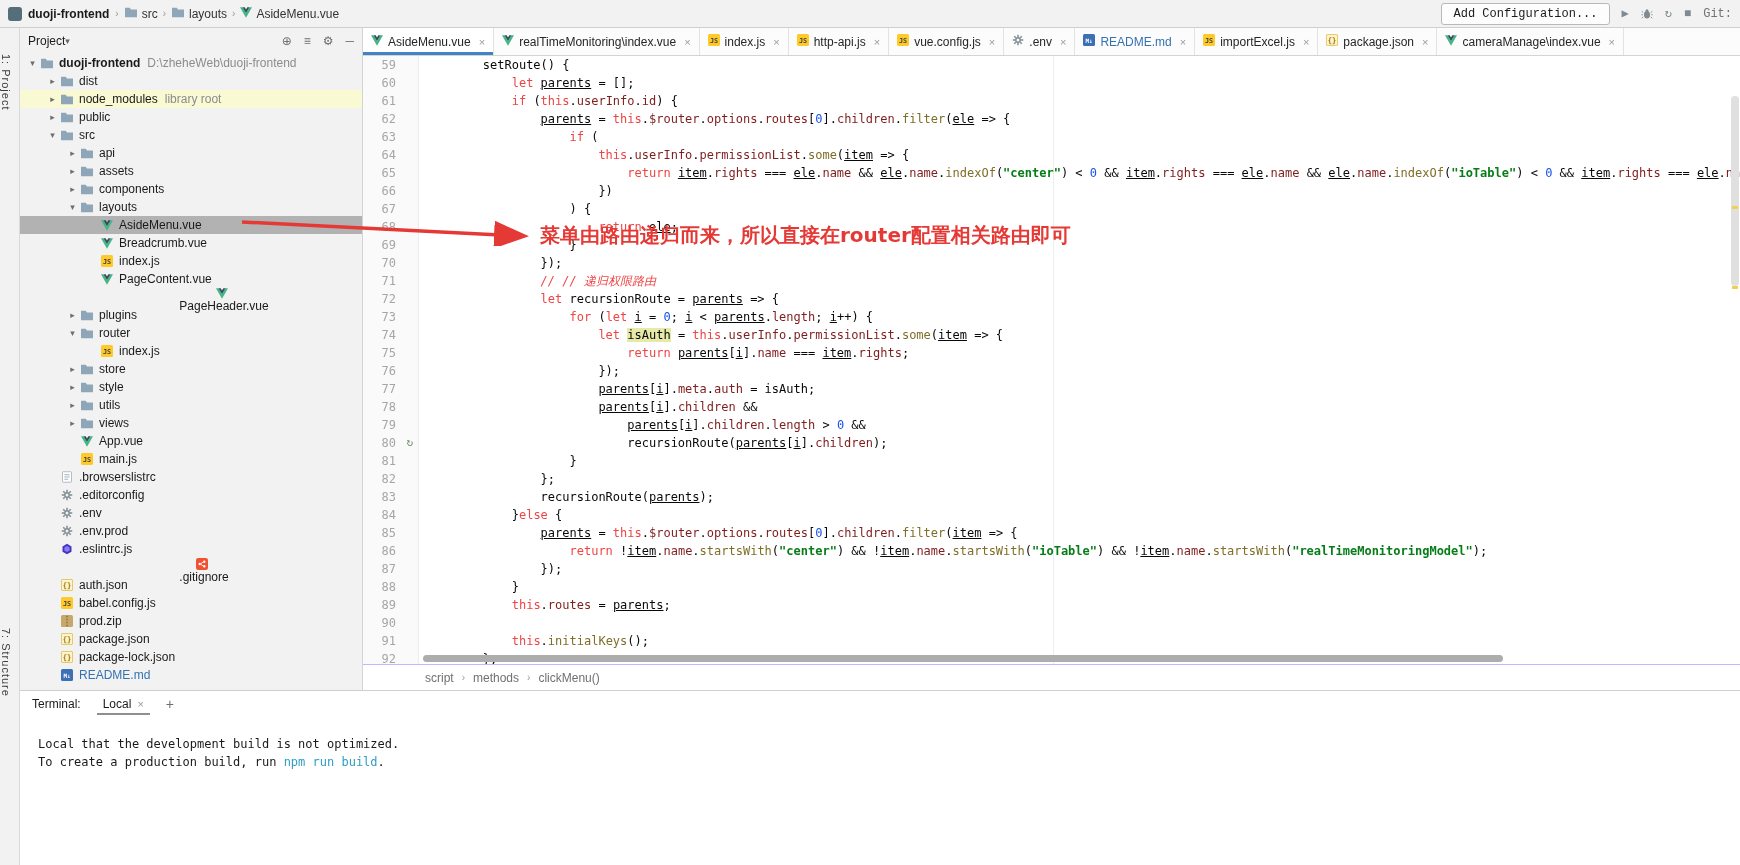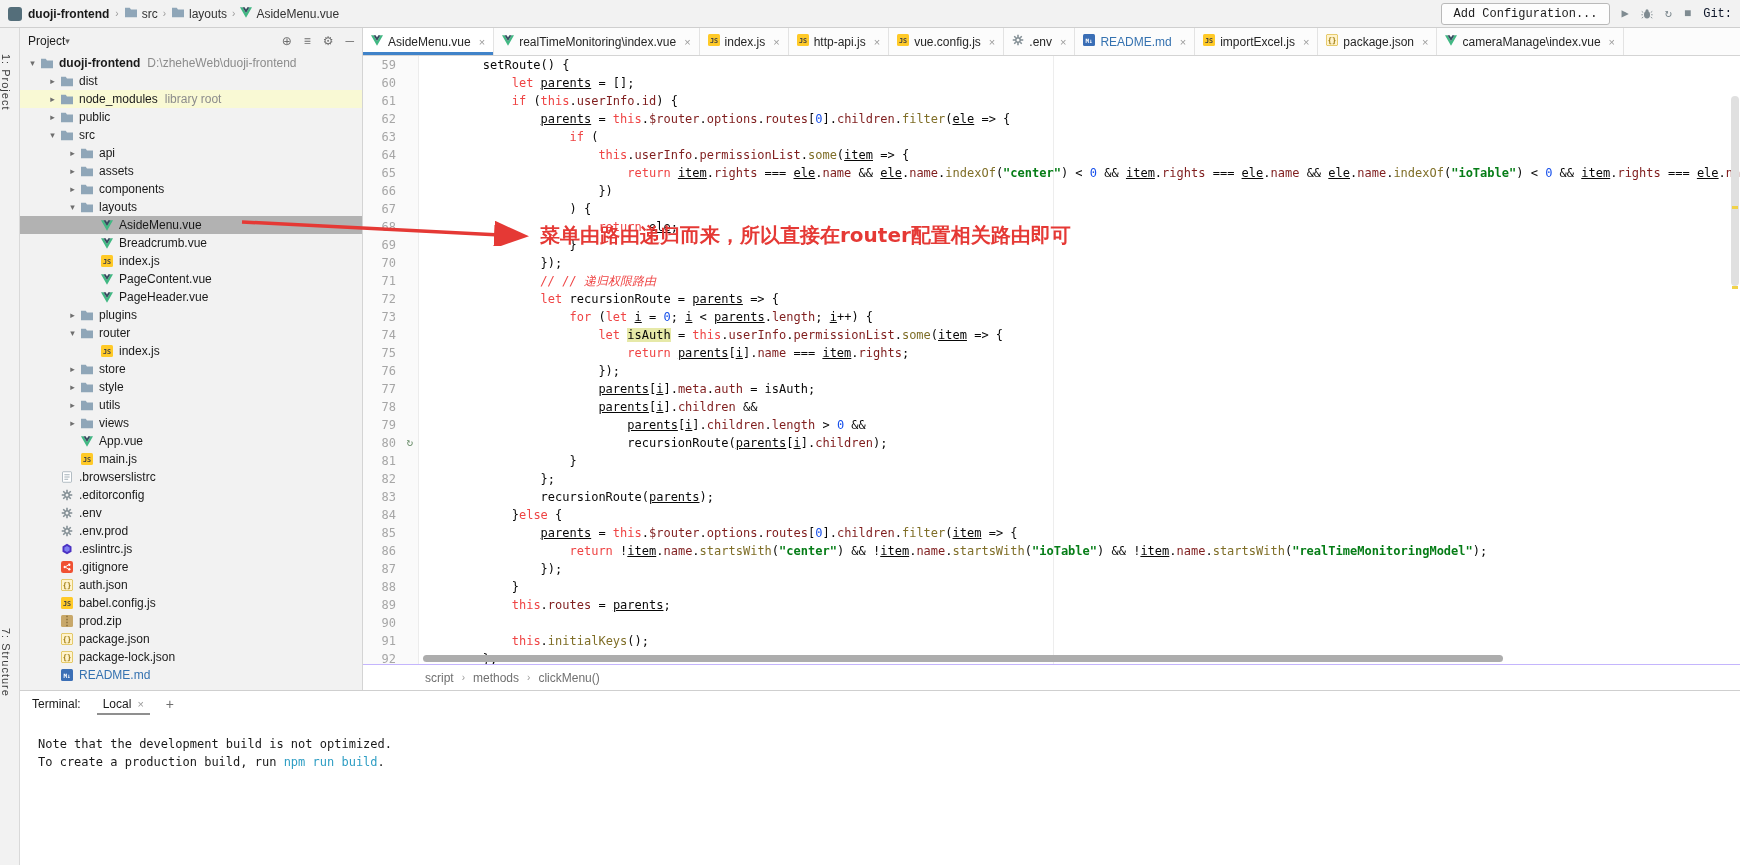--- a/index.html
+++ b/index.html
@@ -12,21 +12,21 @@
               display:flex; align-items:center; padding:0 8px; gap:6px; }
   .app-icon { width:14px; height:14px; background:#546e7a; border-radius:3px; display:inline-block; }
   .proj-name { font-weight:bold; }
   .tb-crumbs { display:flex; align-items:center; gap:5px; color:#333; }
   .tb-crumb { display:flex; align-items:center; gap:4px; }
   .tb-sep { color:#9a9a9a; font-size:10px; }
   .titlebar-right { margin-left:auto; display:flex; align-items:center; gap:12px;font-family:Liberation Mono, monospace; }
   .add-config { border:1px solid #b9b9b9; background:#fdfdfd; border-radius:3px;
                 padding:3px 11px; font-size:12px; color:#1a1a1a; font-family:inherit; cursor:default; }
   .tb-icon { color:#7f8b91; font-size:12px; display:inline-flex; align-items:center; }
-  .git-label { color:#0f172a; white-space:nowrap; }
+  .git-label { color:#737373; white-space:nowrap; }
 
   
   .workarea { display:flex; height:837px; }
   .leftstrip { width:20px; background:#f2f2f2; border-right:1px solid #d9d9d9;
                position:relative; flex-shrink:0; }
   .strip-label { position:absolute; left:0; width:20px; writing-mode:vertical-lr;
                  font-size:11px; color:#3c3c3c; letter-spacing:1px; white-space:nowrap;
                  display:flex; justify-content:center; cursor:default; }
   .strip-label.top { top:26px; }
   .strip-label.bottom { top:600px; }
@@ -290,21 +290,21 @@
             <div class="tree-row" style="padding-left: 66px;">
               <span class="arrow"></span>
               <span class="ficon">
                 <svg width="12" height="11" viewBox="0 0 16 14">
                   <path fill="#41b883" d="M0 0h3.3L8 7.8 12.7 0H16L8 14z"></path>
                   <path fill="#35495e" d="M3.3 0h2.9L8 3.1 9.8 0h2.9L8 7.8z"></path>
                 </svg>
               </span>
               <span class="tlabel">PageContent.vue</span>
             </div>
-            <div class="tree-row" style="padding-left: 66px;">
+            <div class="tree-row" style="padding-left: 66px; flex-direction: column;">
               <span class="arrow"></span>
               <span class="ficon">
                 <svg width="12" height="11" viewBox="0 0 16 14">
                   <path fill="#41b883" d="M0 0h3.3L8 7.8 12.7 0H16L8 14z"></path>
                   <path fill="#35495e" d="M3.3 0h2.9L8 3.1 9.8 0h2.9L8 7.8z"></path>
                 </svg>
               </span>
               <span class="tlabel">PageHeader.vue</span>
             </div>
             <div class="tree-row" style="padding-left: 46px;">
@@ -434,21 +434,21 @@
             <div class="tree-row" style="padding-left: 26px;">
               <span class="arrow"></span>
               <span class="ficon">
                 <svg width="12" height="12" viewBox="0 0 16 16">
                   <path fill="#4b32c3" d="M8 1l6 3.5v7L8 15l-6-3.5v-7z"></path>
                   <path fill="#8080f2" d="M8 4l3.5 2v4L8 12l-3.5-2V6z"></path>
                 </svg>
               </span>
               <span class="tlabel">.eslintrc.js</span>
             </div>
-            <div class="tree-row" style="padding-left: 26px;">
+            <div class="tree-row" style="padding-left: 26px; flex-direction: column;">
               <span class="arrow"></span>
               <span class="ficon">
                 <svg width="12" height="12" viewBox="0 0 16 16">
                   <rect width="16" height="16" rx="3" fill="#f05133"></rect>
                   <circle cx="5" cy="8" r="1.6" fill="#fff"></circle>
                   <circle cx="11" cy="5" r="1.6" fill="#fff"></circle>
                   <circle cx="11" cy="11" r="1.6" fill="#fff"></circle>
                   <path stroke="#fff" stroke-width="1.2" d="M6.4 7.4l3-1.8M6.4 8.6l3 1.8"></path>
                 </svg>
               </span>
@@ -658,21 +658,21 @@
     <div class="terminal">
       <div class="term-header">
         <span>Terminal:</span>
         <span class="term-tab">
           <span>Local</span>
           <span class="close">×</span>
         </span>
         <span class="term-add">+</span>
       </div>
       <div class="term-body" id="term-body">
-          <div><span class="tok-t">Note that the development build is not optimized.</span></div>
+          <div><span class="tok-t">Local that the development build is not optimized.</span></div>
           <div><span class="tok-t">To create a production build, run </span><span class="tok-cmd">npm run build</span><span class="tok-t">.</span></div>
         </div>
     </div>
   </div>
 </div>
 
 <svg class="annotation-arrow" width="300" height="32">
   <defs>
     <marker id="ah" markerWidth="10" markerHeight="8" refX="8" refY="4" orient="auto">
       <polygon points="0 0, 10 4, 0 8" fill="#e53935"></polygon>

